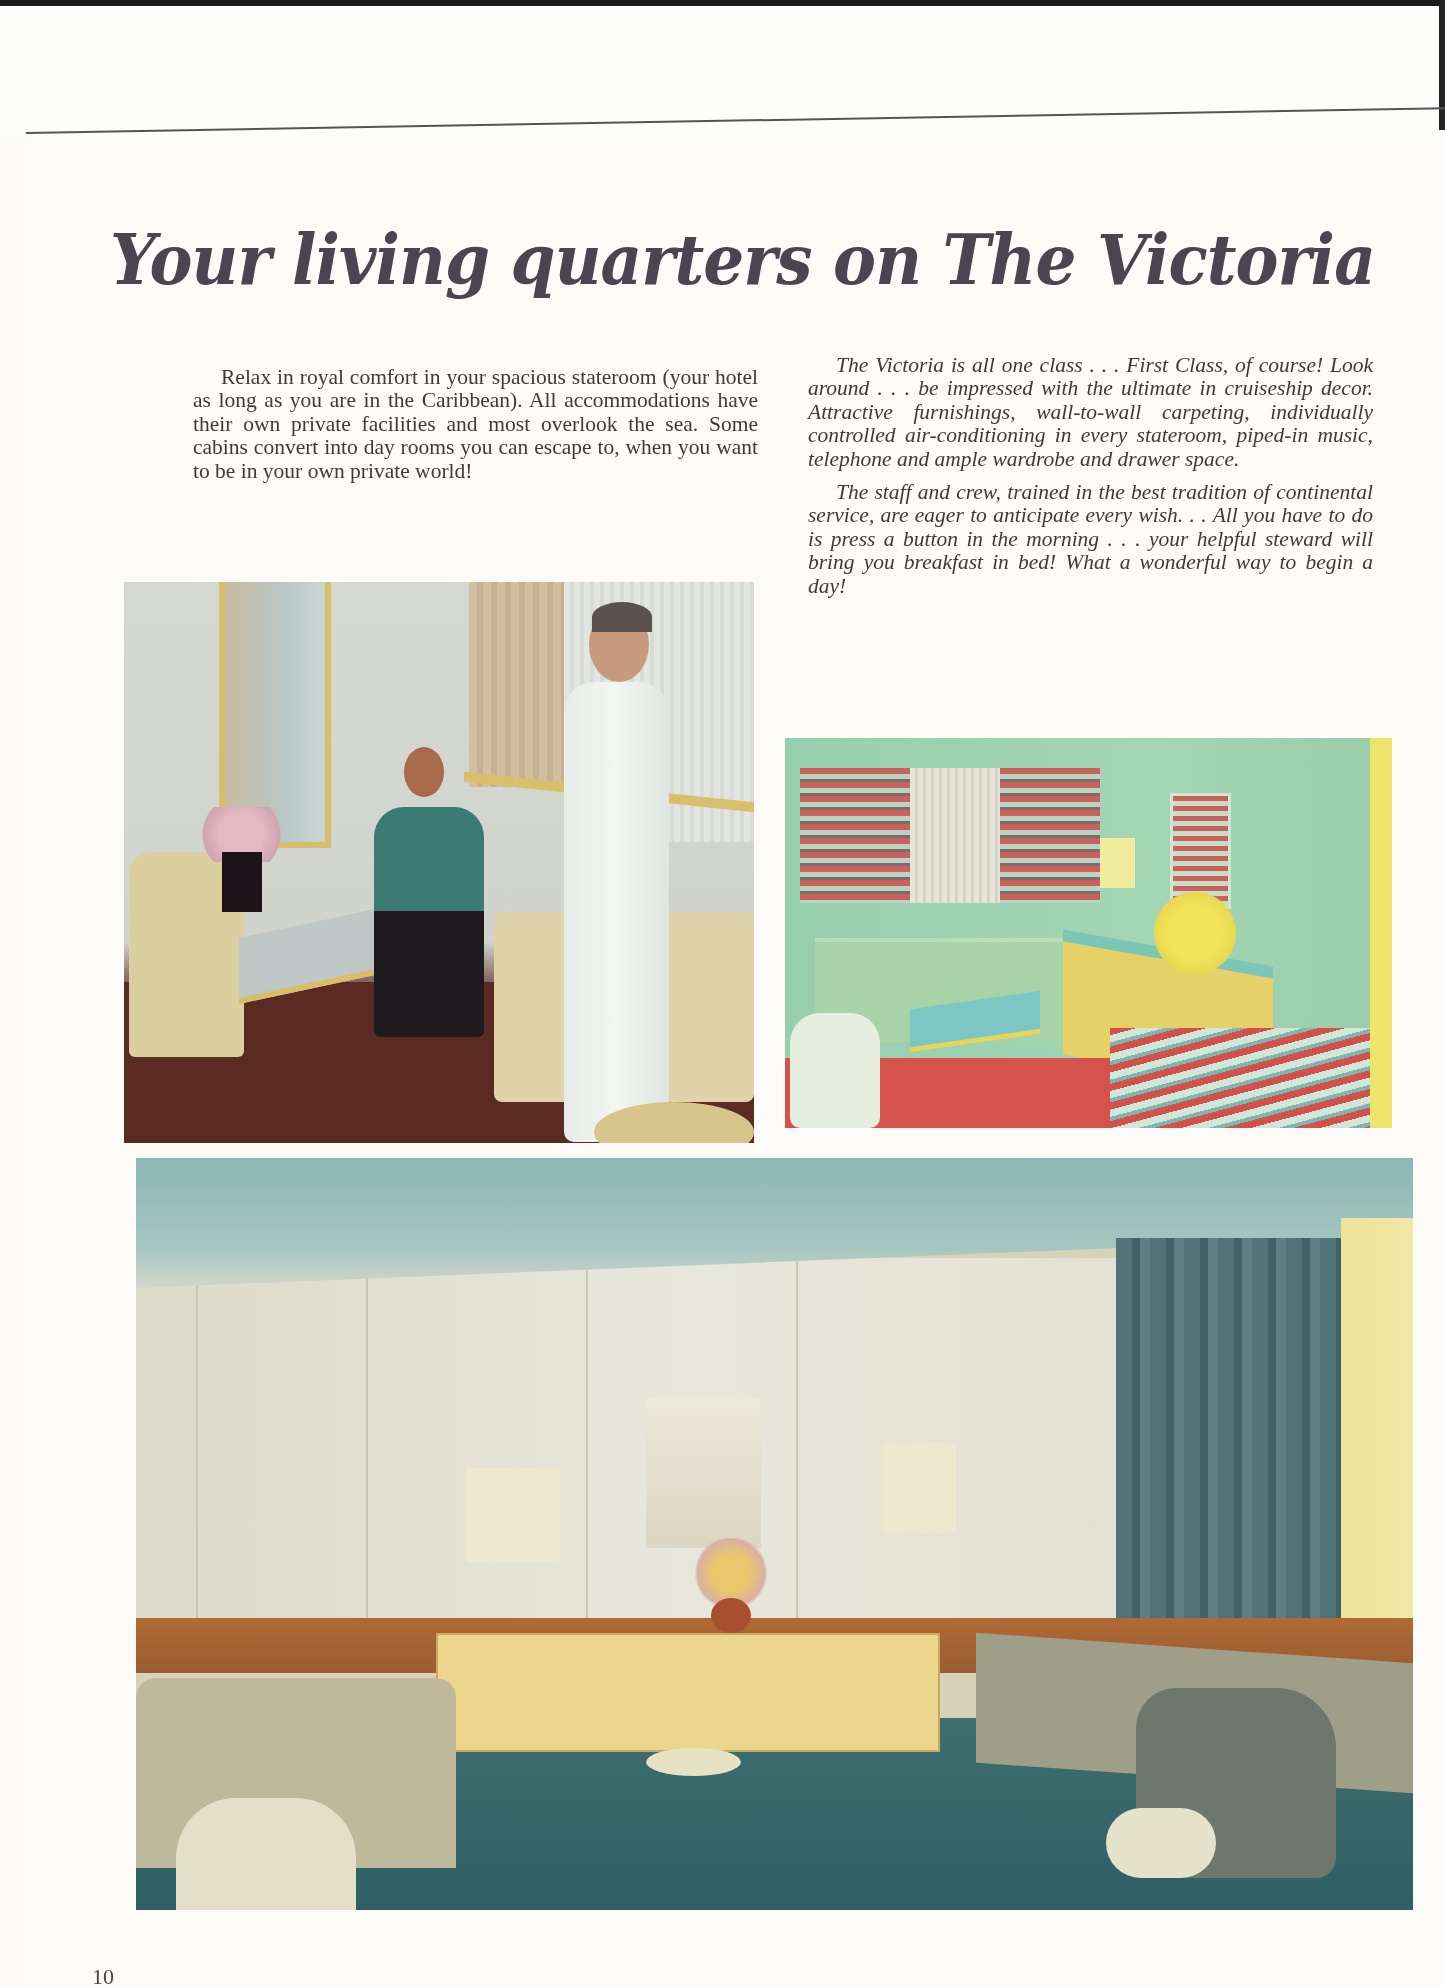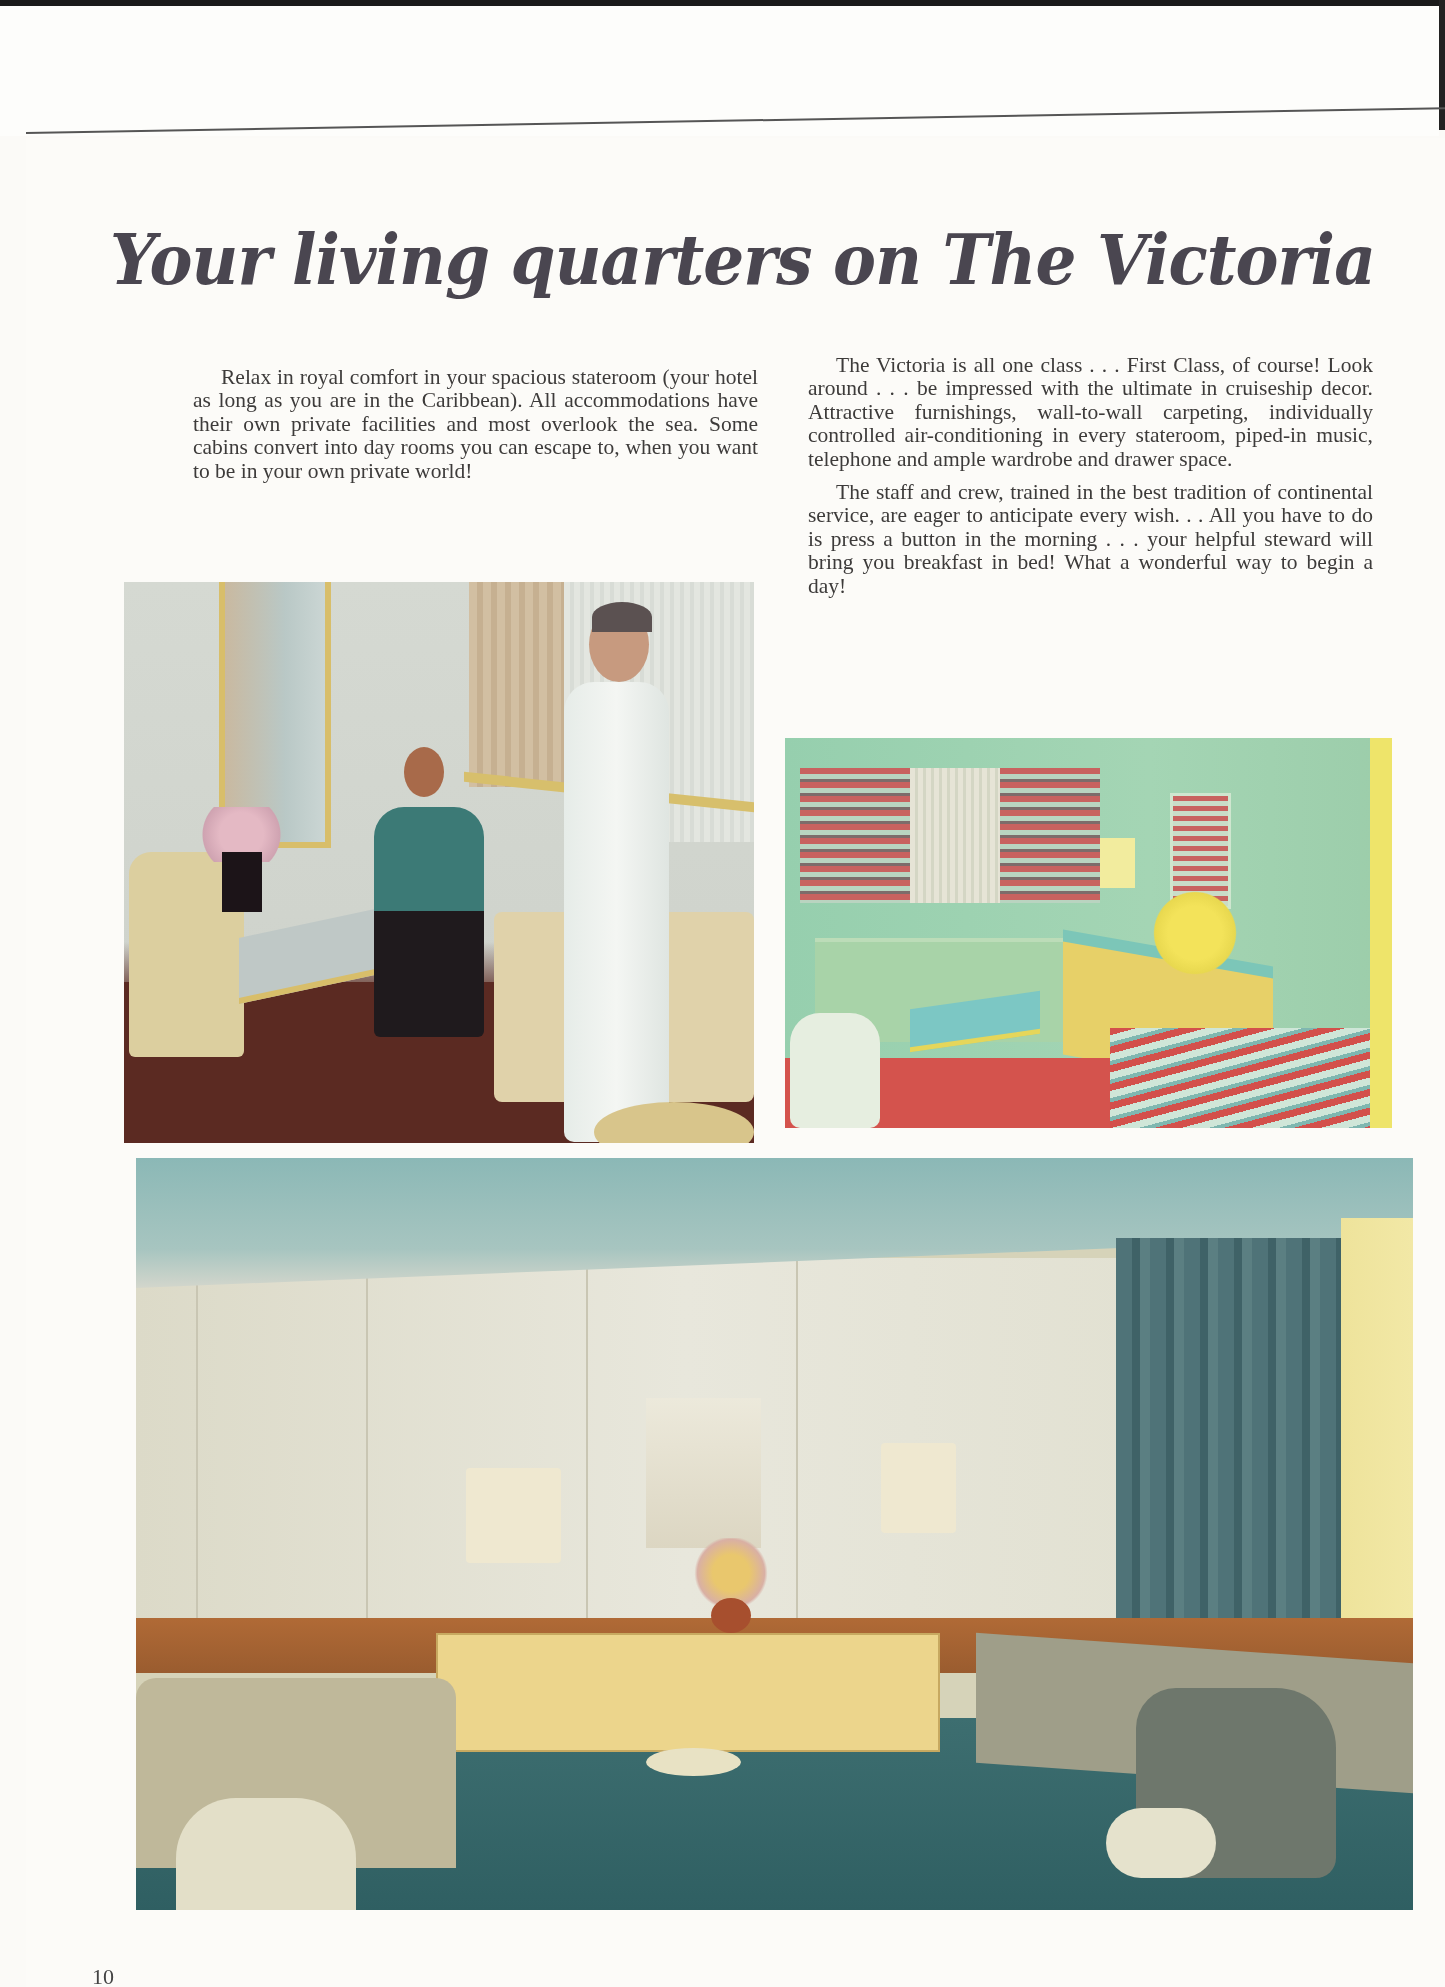--- a/index.html
+++ b/index.html
@@ -24,21 +24,21 @@
     font-family: "DejaVu Serif", serif; font-style: italic;
     font-size: 70px; color: #4a4650; letter-spacing: -1px; line-height: 1;
     white-space: nowrap; transform: scaleX(0.92); transform-origin: left top;
   }
   .col {
     position: absolute; font-size: 21.5px; line-height: 23.4px; color: #3d3b3a;
     text-align: justify;
   }
   .col p { margin: 0 0 10px 0; text-indent: 28px; }
   .col-left { left: 145px; top: 366px; width: 565px; margin-left: 48px; }
-  .col-right { left: 808px; top: 354px; width: 565px; }
+  .col-right { left: 808px; top: 354px; width: 565px; font-style: italic; }
 
   .photo { position: absolute; overflow: hidden; }
   .photo > div { position: absolute; }
 
   
   .p1 { left: 124px; top: 582px; width: 630px; height: 561px; background: #d9dcd5; }
   .p1 .wall { left: 0; top: 0; width: 630px; height: 400px; background: linear-gradient(180deg,#d5d9d2,#cfd3cc); }
   .p1 .mirror { left: 95px; top: 0; width: 100px; height: 260px; border: 6px solid #d8be6a; border-top:none; background: linear-gradient(90deg,#c9b9a0,#b9c8c6 60%,#cbd6d4); }
   .p1 .curtain { left: 345px; top: 0; width: 95px; height: 205px; background: repeating-linear-gradient(90deg,#d2bfa2 0 8px,#c6b091 8px 14px); }
   .p1 .sheer { left: 440px; top: 0; width: 190px; height: 260px; background: repeating-linear-gradient(90deg,#e3e6e0 0 6px,#d8dcd6 6px 10px); }

